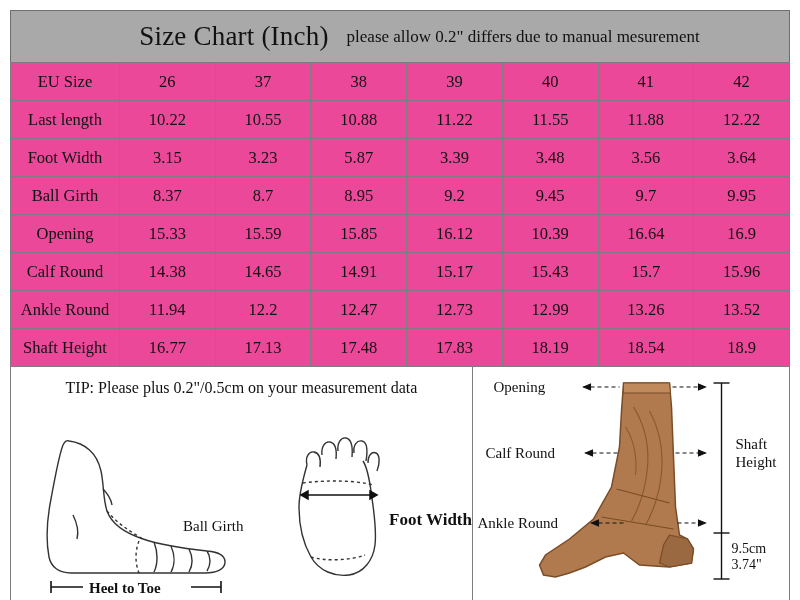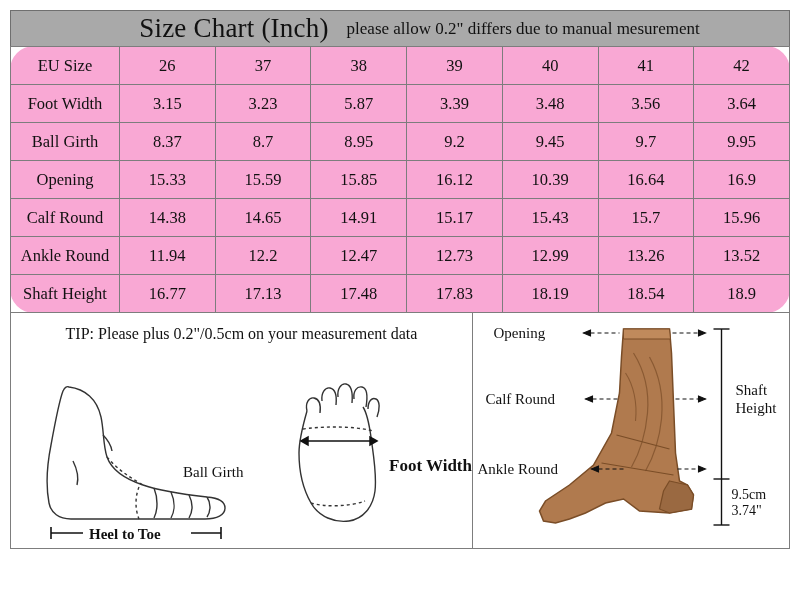--- a/index.html
+++ b/index.html
@@ -16,21 +16,21 @@
   .page {
     width: 800px;
     height: 600px;
     background: #ffffff;
     position: relative;
     box-sizing: border-box;
     padding: 10px 10px 8px 10px;
   }
   
   .header {
-    height: 36px;
+    height: 52px;
     background: #a9a9a9;
     border: 1px solid #6f6f6f;
     border-bottom: none;
     display: flex;
     align-items: center;
     justify-content: center;
     gap: 18px;
     box-sizing: border-box;
     padding-left: 39px;
   }
@@ -41,22 +41,21 @@
   }
   .header-note {
     font-size: 17px;
     color: #111;
   }
   
   table.size-table {
     width: 100%;
     border-collapse: collapse;
     table-layout: fixed;
-    background: #f9a8d4;
-    border-radius: 24px;
+    background: #ec4899;
   }
   table.size-table th,
   table.size-table td {
     border: 1px solid #7d7d7d;
     text-align: center;
     font-size: 16.5px;
     color: #111;
     height: 37px;
     padding: 0 2px;
     font-weight: normal;
@@ -132,20 +131,30 @@
         <th>26</th>
         <th>37</th>
         <th>38</th>
         <th>39</th>
         <th>40</th>
         <th>41</th>
         <th>42</th>
       </tr>
     </thead>
     <tbody>
+      <tr>
+        <td class="rowhead">Last length</td>
+        <td>10.22</td>
+        <td>10.55</td>
+        <td>10.88</td>
+        <td>11.22</td>
+        <td>11.55</td>
+        <td>11.88</td>
+        <td>12.22</td>
+      </tr>
       <tr>
         <td class="rowhead">Foot Width</td>
         <td>3.15</td>
         <td>3.23</td>
         <td>5.87</td>
         <td>3.39</td>
         <td>3.48</td>
         <td>3.56</td>
         <td>3.64</td>
       </tr>

